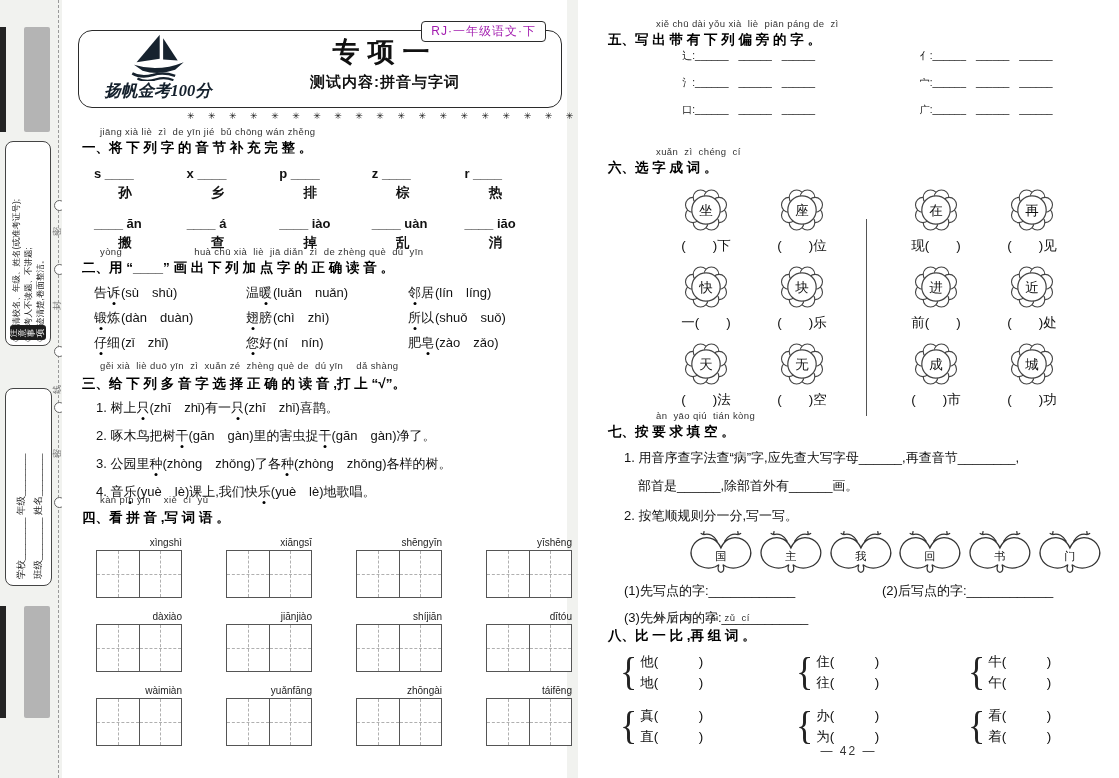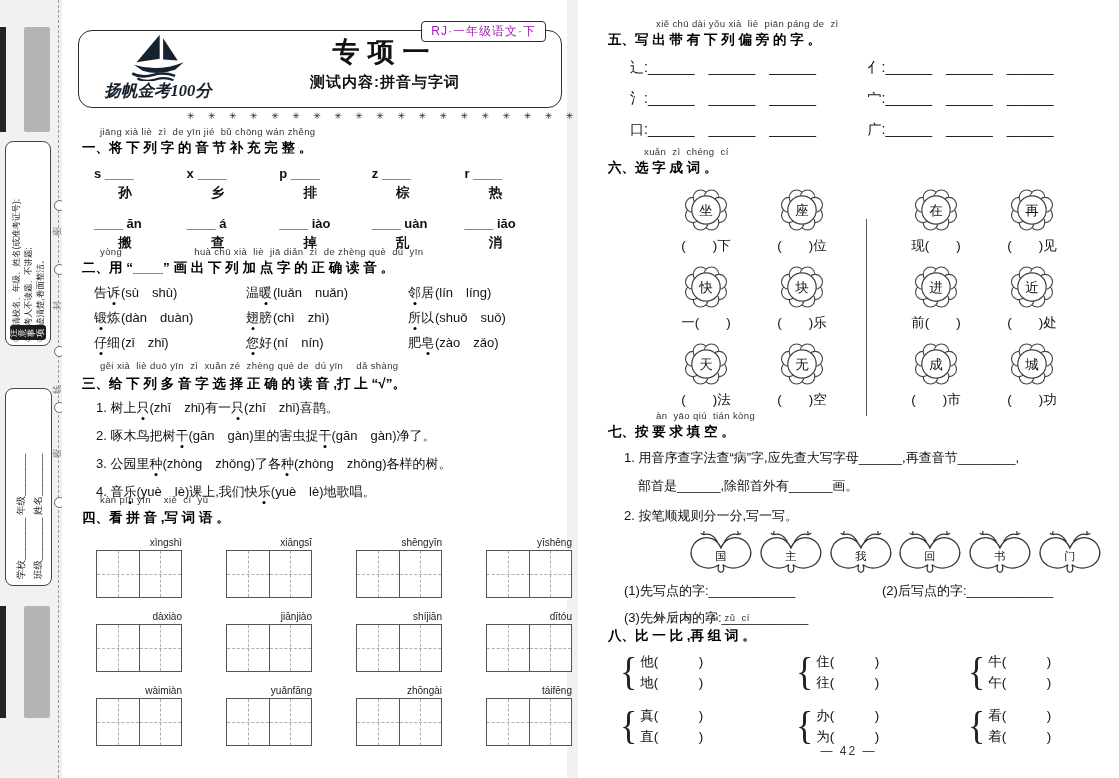--- a/index.html
+++ b/index.html
@@ -64,21 +64,21 @@
   .wrowwrap{margin-top:10px;padding-left:14px;}
   .wrow{display:flex;gap:44px;margin-bottom:13px;}
   .wunit{width:86px;}
   .wpin{display:flex;justify-content:flex-end;font-size:10px;color:#222;margin-bottom:2px;}
   .wbox{display:flex;border:1.3px solid #555;width:84px;height:46px;background:#fff;}
   .wcell{flex:1;position:relative;}
   .wcell + .wcell{border-left:1.3px solid #555;}
   .wcell::before{content:"";position:absolute;left:0;right:0;top:50%;border-top:1px dashed #b0b0b0;}
   .wcell::after{content:"";position:absolute;top:0;bottom:0;left:50%;border-left:1px dashed #b0b0b0;}
 
-  .s5rows{margin-top:10px;padding-left:22px;font-size:14px;}
+  .s5rows{padding-left:22px;font-size:10px;text-align:center;}
   .s5row{display:flex;margin-bottom:13px;}
   .s5cell{width:262px;white-space:nowrap;}
 
   .s6wrap{display:flex;margin-top:12px;position:relative;}
   .s6divider{position:absolute;left:258px;top:30px;bottom:4px;border-left:1.2px solid #555;}
   .s6col-l{width:258px;padding-left:58px;box-sizing:border-box;}
   .s6col-r{padding-left:30px;}
   .s6row{display:flex;gap:16px;margin-bottom:11px;}
   .s6u{width:80px;text-align:center;}
   .s6t{font-size:13.5px;margin-top:2px;white-space:nowrap;}
@@ -393,21 +393,21 @@
           <div class="s5cell">宀:______　______　______</div>
         </div>
         <div class="s5row">
           <div class="s5cell">口:______　______　______</div>
           <div class="s5cell">广:______　______　______</div>
         </div>
       </div>
   </div>
 
   <div class="sec" style="top:146px;left:30px;right:14px;">
-    <div class="pin" style="margin-left:36px;">xuǎn  zì  chéng  cí</div>
+    <div class="pin" style="margin-left:48px;">xuǎn  zì  chéng  cí</div>
     <div class="hd">六、选 字 成 词 。</div>
     <div class="s6wrap">
       <div class="s6divider"></div>
       <div class="s6col-l" id="s6l">
           <div class="s6row">
             <div class="s6u"><svg viewBox="0 0 44 42" width="44" height="42">
                 <circle cx="35.1" cy="26.2" r="7.4" fill="#fff" stroke="#444" stroke-width="1.1"></circle>
                 <circle cx="27.4" cy="33.6" r="7.4" fill="#fff" stroke="#444" stroke-width="1.1"></circle>
                 <circle cx="16.6" cy="33.6" r="7.4" fill="#fff" stroke="#444" stroke-width="1.1"></circle>
                 <circle cx="8.9" cy="26.2" r="7.4" fill="#fff" stroke="#444" stroke-width="1.1"></circle>

